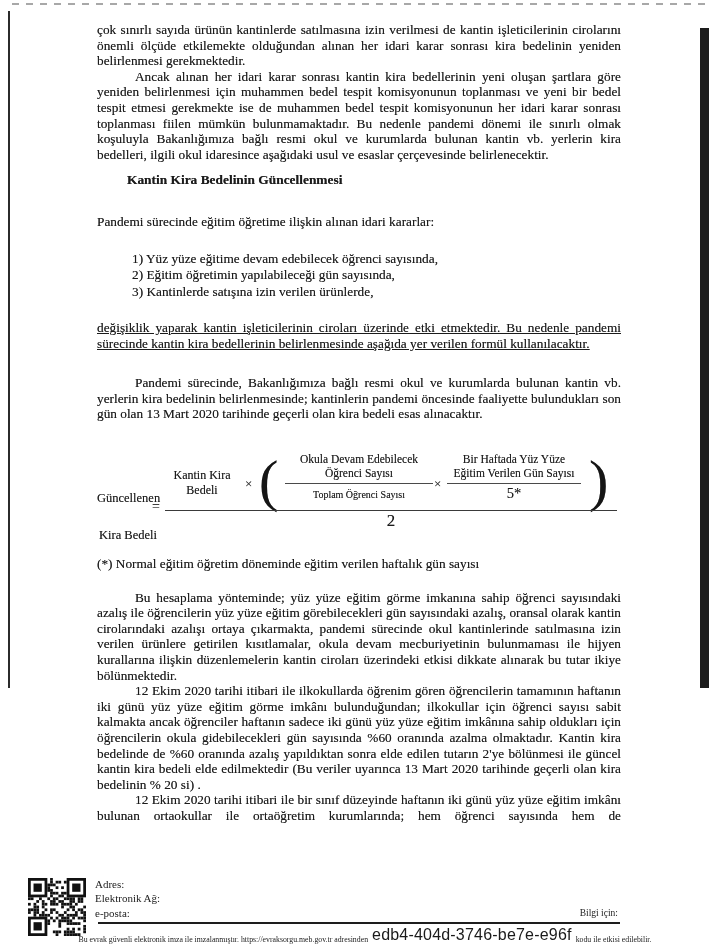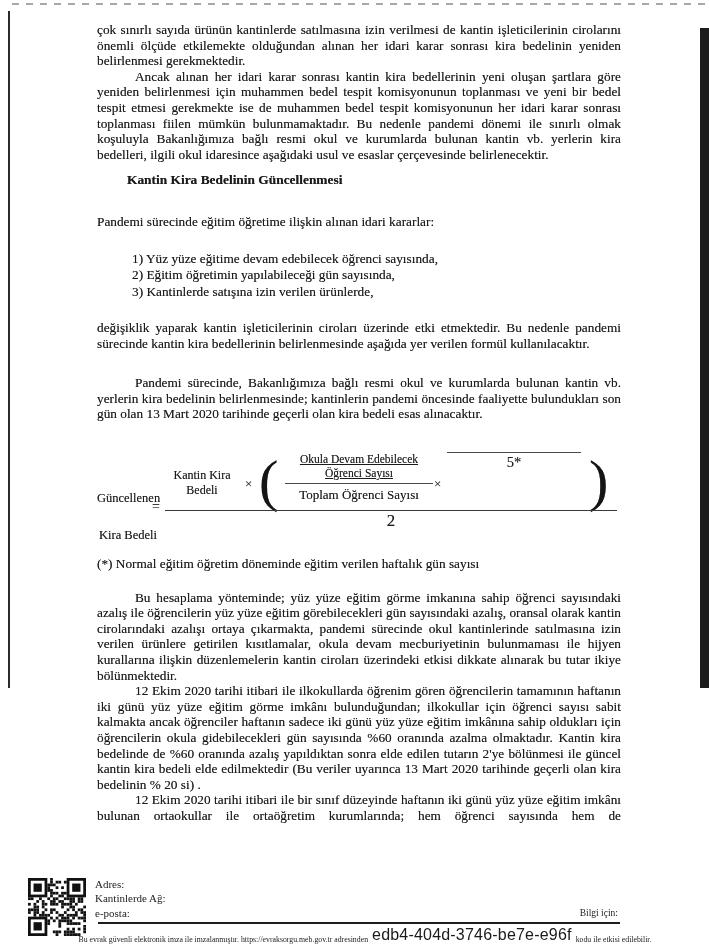--- a/index.html
+++ b/index.html
@@ -11,41 +11,41 @@
   .left-border{position:absolute;left:8px;top:11px;bottom:0;width:2px;background:#2b2b2b;}
   .right-bar{position:absolute;right:0;top:28px;bottom:0;width:9px;background:#1c1c1c;}
   .content{position:absolute;left:97px;top:22px;width:524px;font-size:13.3px;line-height:15.6px;}
   .content p{margin:0;text-align:justify;text-shadow:0 0 .35px rgba(20,20,20,.55);}
   .indent{text-indent:38px;}
   .force-just{text-align-last:justify;}
   .heading{margin:10px 0 0 0;padding-left:30px;font-size:13.4px;font-weight:bold;
         text-shadow:0 0 .4px rgba(0,0,0,.6);}
   .intro{margin-top:26px !important;}
   .list{margin-top:21px;padding-left:7px;line-height:16.5px;text-shadow:0 0 .35px rgba(20,20,20,.55);margin-left:28px;}
-  .p3{margin-top:20px !important;}
+  .p3{margin-top:20px !important;text-decoration:underline;}
   .p4{margin-top:24px !important;}
   .footnote{margin-top:11px !important;}
   .p5{margin-top:18px !important;}
 
   
   .formula{position:relative;height:97px;margin-top:26px;width:540px;font-size:12px;
         line-height:14px;text-shadow:0 0 .3px rgba(20,20,20,.5);}
   .f-lhs1{position:absolute;left:0;top:43px;font-size:12.5px;}
   .f-lhs2{position:absolute;left:2px;top:80px;font-size:12.5px;}
   .f-eq{position:absolute;left:55px;top:52px;font-size:14px;}
   .f-factor{position:absolute;left:70px;top:20px;width:70px;text-align:center;line-height:14.5px;}
   .f-times1{position:absolute;left:148px;top:29px;font-size:13px;color:#333;}
   .f-times2{position:absolute;left:337px;top:29px;font-size:13px;color:#333;}
   .f-paren{position:absolute;top:4px;font-size:58px;line-height:58px;font-weight:400;color:#151515;}
   .f-po{left:162px;}
   .f-pc{left:492px;}
   .f-frac{position:absolute;top:4px;text-align:center;font-size:11.5px;line-height:14px;}
-  .f-frac .num{padding-bottom:3px;text-decoration:underline;}
+  .f-frac .num{padding-bottom:3px;}
   .f-frac .bar{border-top:1.5px solid #4a4a4a;height:0;}
-  .f-frac .den{padding-top:4px;font-size:13px;}
+  .f-frac .den{padding-top:4px;font-size:10px;}
   .f-frac1{left:188px;width:148px;}
   .f-frac2{left:350px;width:134px;}
   .f-frac2 .den{font-size:14.5px;padding-top:2px;}
   .f-mainbar{position:absolute;left:68px;top:62px;width:452px;border-top:1.8px solid #3a3a3a;height:0;}
   .f-two{position:absolute;left:68px;top:66px;width:452px;text-align:center;font-size:17px;}
 
   
   .qr{position:absolute;left:28px;top:878px;width:58px;height:58px;}
   .footer-left{position:absolute;left:95px;top:877px;font-size:11px;line-height:14.3px;color:#222;}
   .footer-right{position:absolute;right:91px;top:877px;font-size:9.5px;line-height:14.3px;
@@ -95,20 +95,24 @@
       <div class="f-frac f-frac1">
         <div class="num">
           <div>Okula Devam Edebilecek</div>
           <div>Öğrenci Sayısı</div>
         </div>
         <div class="bar"></div>
         <div class="den">Toplam Öğrenci Sayısı</div>
       </div>
       <div class="f-times2">×</div>
       <div class="f-frac f-frac2">
+        <div class="num">
+          <div>Bir Haftada Yüz Yüze</div>
+          <div>Eğitim Verilen Gün Sayısı</div>
+        </div>
         <div class="bar"></div>
         <div class="den">5*</div>
       </div>
       <div class="f-paren f-pc">)</div>
       <div class="f-mainbar"></div>
       <div class="f-two">2</div>
     </div>
 
     <p class="footnote">(*) Normal eğitim öğretim döneminde eğitim verilen haftalık gün sayısı</p>
     <p class="p5 indent">Bu hesaplama yönteminde; yüz yüze eğitim görme imkanına sahip öğrenci sayısındaki azalış ile öğrencilerin yüz yüze eğitim görebilecekleri gün sayısındaki azalış, oransal olarak kantin cirolarındaki azalışı ortaya çıkarmakta, pandemi sürecinde okul kantinlerinde satılmasına izin verilen ürünlere getirilen kısıtlamalar, okula devam mecburiyetinin bulunmaması ile hijyen kurallarına ilişkin düzenlemelerin kantin ciroları üzerindeki etkisi dikkate alınarak bu tutar ikiye bölünmektedir.</p>
@@ -265,21 +269,21 @@
         <rect fill="#fff" x="41.43" y="2.76" width="13.81" height="13.81"></rect>
         <rect x="44.19" y="5.52" width="8.29" height="8.29"></rect>
         <rect x="0" y="38.666666666666664" width="19.33" height="19.33"></rect>
         <rect fill="#fff" x="2.76" y="41.43" width="13.81" height="13.81"></rect>
         <rect x="5.52" y="44.19" width="8.29" height="8.29"></rect>
       </g>
     </svg>
 
   <div class="footer-left">
     <div>Adres:</div>
-    <div>Kantinlerde Ağ:</div>
+    <div>Elektronik Ağ:</div>
     <div>e-posta:</div>
   </div>
 
   <div class="footer-right">
     <div>Bilgi için:</div>
     <div>Tel:  0 (312) 413 18 24</div>
     
   </div>
 
   <div class="footer-rule"></div>

